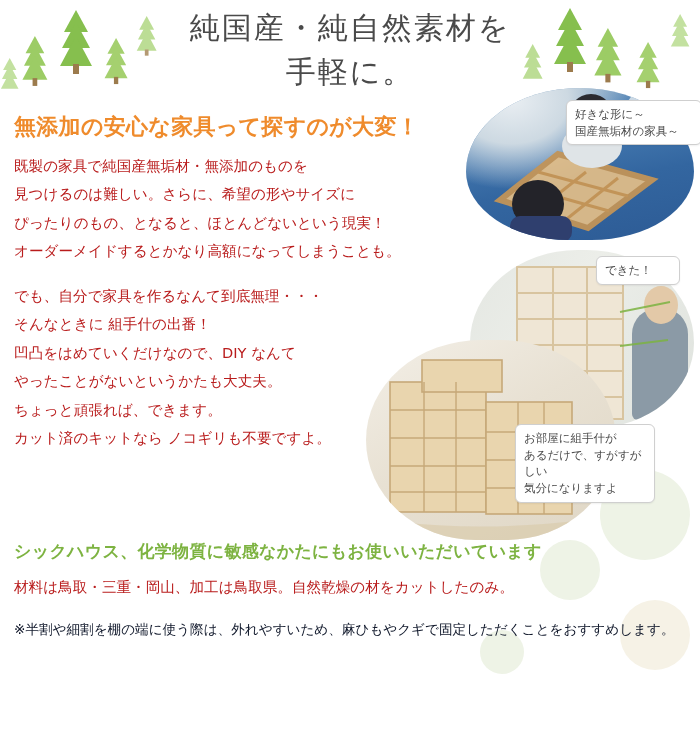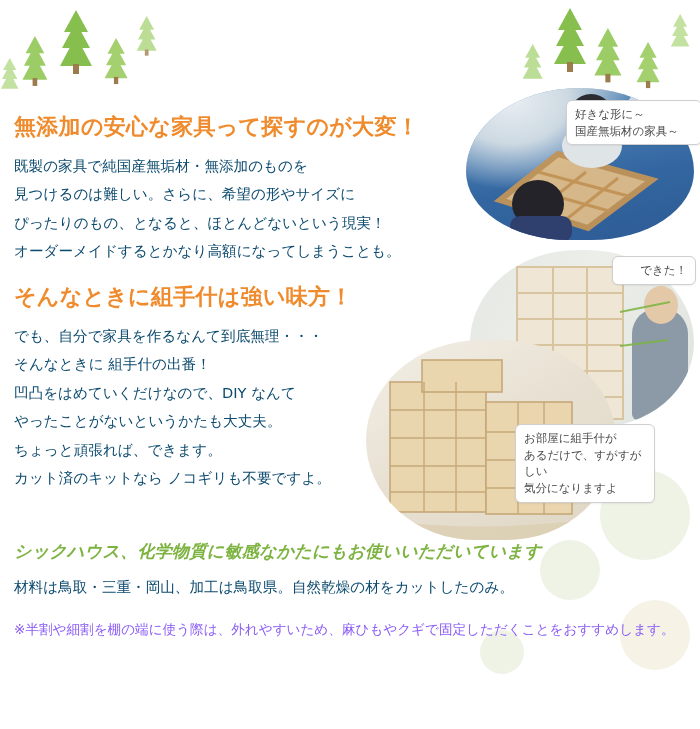--- a/index.html
+++ b/index.html
@@ -66,29 +66,29 @@
     font-size: 17.5px;
     color: #7db341;
     font-weight: bold;
     letter-spacing: 0.3px;
     margin: 0 0 10px 0;
     font-family: "DejaVu Sans", "Liberation Sans", sans-serif;
   }
   .body-text {
     font-size: 14.6px;
     line-height: 1.95;
-    color: #0c4a6e;
+    color: #b91c1c;
     margin: 0 0 16px 0;
     font-family: "DejaVu Sans", "Liberation Sans", sans-serif;
   }
   .block2 { margin-top: 12px; }
   .note {
     font-size: 13.6px;
     line-height: 1.85;
-    color: #8b5cf6;
+    color: #0f172a;
     text-indent: 0;
   }
 
   
   .photo {
     position: absolute;
     overflow: hidden;
   }
   .photo-1 {
     top: 88px;
@@ -180,21 +180,21 @@
     border: 1px solid #cfcfcf;
     border-radius: 6px;
     font-size: 11.5px;
     line-height: 1.45;
     color: #4a4a4a;
     padding: 5px 8px;
     font-family: "DejaVu Sans", "Liberation Sans", sans-serif;
     box-shadow: 0 1px 2px rgba(0,0,0,0.06);
   }
   .callout-1 { top: 100px; left: 566px; width: 118px; }
-  .callout-2 { top: 256px; left: 612px; width: 66px; text-align: right; }
+  .callout-2 { top: 256px; left: 596px; width: 66px; text-align: left; }
   .callout-3 { top: 424px; left: 506px; width: 122px; margin-left: 9px; }
 
   .note-icon {
     position: absolute;
     top: 96px;
     left: 668px;
     font-size: 17px;
     color: #f0a93a;
   }
 
@@ -273,20 +273,24 @@
           <polygon points="14,26 30,56 -2,56"></polygon>
       </g>
       <g transform="translate(672,14) scale(0.58)" fill="#c3e1a0">
         <polygon points="14,0 26,22 2,22"></polygon>
           <polygon points="14,12 28,38 0,38"></polygon>
           <polygon points="14,26 30,56 -2,56"></polygon>
       </g>
     </g>
   </svg>
 
+  <div class="title">
+    <div>純国産・純自然素材を</div>
+    <div>手軽に。</div>
+  </div>
 
   <div class="photo photo-1">
     <div class="p1-bg"></div>
 
     <svg width="228" height="152" style="position:absolute;inset:0;">
       <g stroke="#c79a5e" stroke-width="6" fill="none" opacity="0.95">
         <path d="M34 112 L92 66 L186 92 L122 140 Z" fill="#dfbc88" stroke="#c29458"></path>
       </g>
       <g stroke="#c29458" stroke-width="3">
         <line x1="53" y1="98" x2="143" y2="123"></line>
@@ -358,28 +362,27 @@
   <div class="callout callout-3">お部屋に組手什が<br>あるだけで、すがすがしい<br>気分になりますよ</div>
 
   <div class="content">
 
     <h2 class="h-orange">無添加の安心な家具って探すのが大変！</h2>
     <p class="body-text" style="white-space:pre-line;">既製の家具で純国産無垢材・無添加のものを
 見つけるのは難しい。さらに、希望の形やサイズに
 ぴったりのもの、となると、ほとんどないという現実！
 オーダーメイドするとかなり高額になってしまうことも。</p>
 
-    <h2 class="h-orange block2">そんなときに組手什は強い味方！</h2>
     <p class="body-text" style="white-space:pre-line;">でも、自分で家具を作るなんて到底無理・・・
 そんなときに 組手什の出番！
 凹凸をはめていくだけなので、DIY なんて
 やったことがないというかたも大丈夫。
 ちょっと頑張れば、できます。
 カット済のキットなら ノコギリも不要ですよ。</p>
   </div>
 
   <div style="position:absolute; top:540px; left:14px; width:672px;">
-    <h2 class="h-green" style="font-size:17px;font-style:italic;">シックハウス、化学物質に敏感なかたにもお使いいただいています</h2>
+    <h2 class="h-green" style="font-size:17px;">シックハウス、化学物質に敏感なかたにもお使いいただいています</h2>
     <p class="body-text" style="margin-bottom:16px;">材料は鳥取・三重・岡山、加工は鳥取県。自然乾燥の材をカットしたのみ。</p>
     <p class="body-text note" style="margin:0;">※半割や細割を棚の端に使う際は、外れやすいため、麻ひもやクギで固定しただくことをおすすめします。</p>
   </div>
 
 </div>
 
 </body></html>

